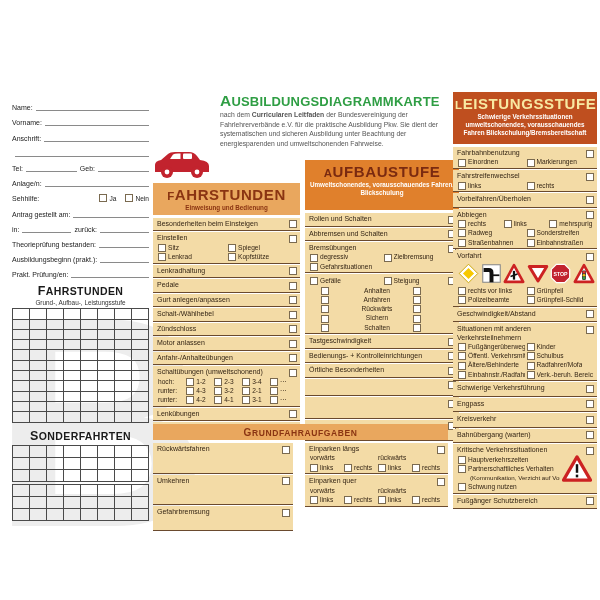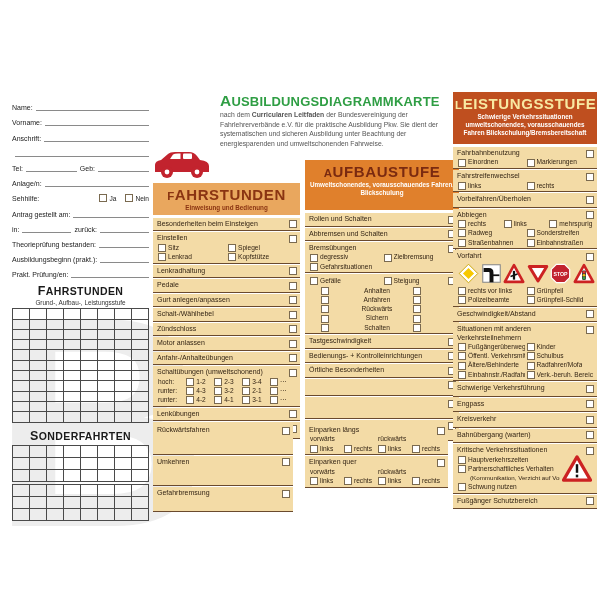--- a/index.html
+++ b/index.html
@@ -853,20 +853,21 @@
         <div class="row">
           <span class="cb row-cb"></span>
           <div class="main-line">
             <span class="row-label">Fußgänger Schutzbereich</span>
           </div>
         </div>
       </div>
   </div>
 
   <div class="gfa">
+    <div class="gfa-title">GRUNDFAHRAUFGABEN</div>
     <div class="gfa-cols">
       <div class="gfa-left" id="gfa-left">
           <div class="row" style="min-height: 26px;">
             <span class="cb row-cb"></span>
             <div class="main-line">
               <span class="row-label">Rückwärtsfahren</span>
             </div>
           </div>
           <div class="row" style="min-height: 26px;">
             <span class="cb row-cb"></span>

